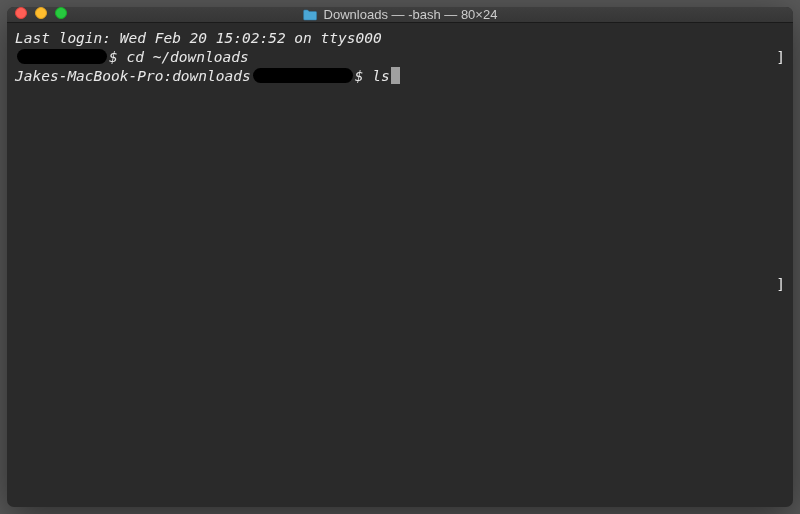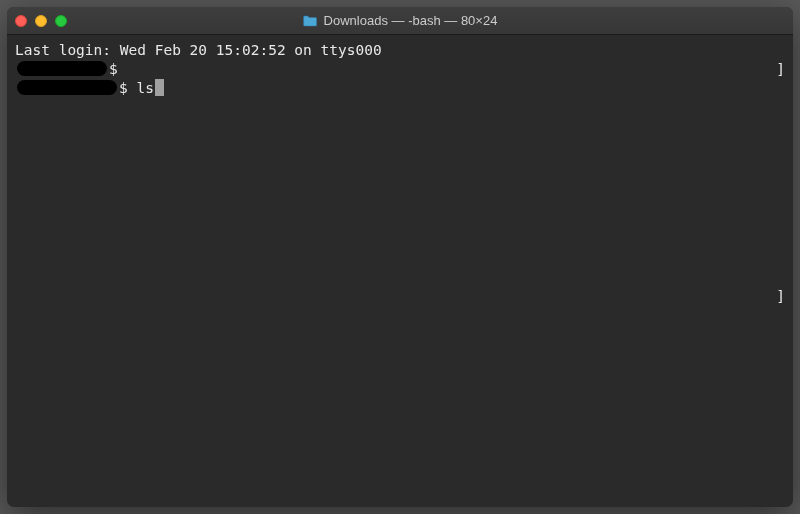--- a/index.html
+++ b/index.html
@@ -21,24 +21,24 @@
       width: 786px;
       height: 500px;
       background: #2a2a2a;
       border-radius: 7px;
       overflow: hidden;
       box-shadow: 0 10px 40px rgba(0,0,0,0.5);
       display: flex;
       flex-direction: column;
     }
     .title-bar {
-      height: 28px;
+      height: 16px;
       background: linear-gradient(to bottom, #3e3e3e, #363636);
       display: flex;
-      align-items: center;
+      align-items: flex-start;
       padding: 0 8px;
       position: relative;
       border-bottom: 1px solid #1a1a1a;
     }
     .traffic-lights {
       display: flex;
       gap: 8px;
       align-items: center;
     }
     .traffic-light {
@@ -83,20 +83,21 @@
       padding: 6px 8px;
       font-size: 14.5px;
       line-height: 1.3;
       color: #e8e8e8;
       overflow: hidden;
       position: relative;
     }
     .line {
       white-space: pre;
       display: flex;
+      font-style: italic;
     }
     .redacted {
       display: inline-block;
       background: #000;
       border-radius: 8px;
       height: 15px;
       vertical-align: middle;
       margin: 1px 2px;
     }
     .redacted.w1 { width: 90px; }
@@ -136,22 +137,24 @@
       <span>Downloads — -bash — 80×24</span>
     </div>
   </div>
   <div class="terminal-body">
     <div class="line">
       <span>Last login: Wed Feb 20 15:02:52 on ttys000</span>
     </div>
     <div class="line">
       <span class="redacted w1"></span>
       <span>$ </span>
+      <span>cd ~/downloads</span>
     </div>
     <div class="line">
+      <span>Jakes-MacBook-Pro:downloads</span>
       <span class="redacted w2"></span>
       <span>$ </span>
       <span>ls</span>
       <span class="cursor"></span>
     </div>
     <span class="right-bracket r1">]</span>
     <span class="right-bracket r2">]</span>
   </div>
 </div>
 

